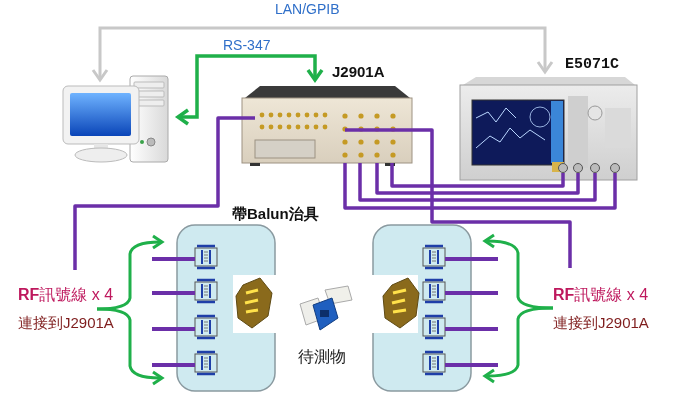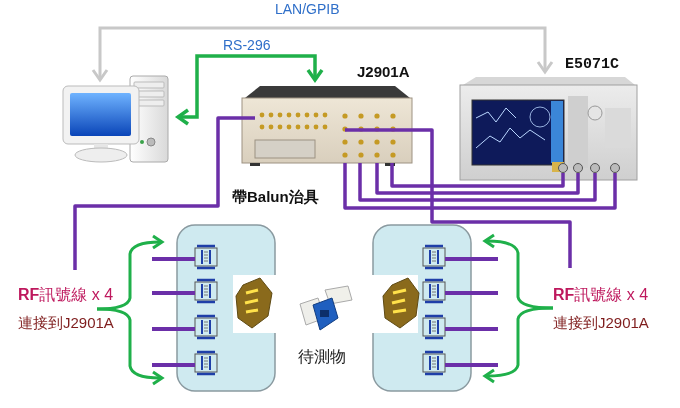--- a/index.html
+++ b/index.html
@@ -270,24 +270,24 @@
   </g>
   <g fill="none" stroke="#1fb04a" stroke-width="3">
     <path d="M553,308 Q520,308 518,297 L518,253 Q516,241 487,241"></path>
     <path d="M553,308 Q520,308 518,319 L518,365 Q516,376 487,376"></path>
     <polyline points="494,235 485,241 494,247"></polyline>
     <polyline points="494,370 485,376 494,382"></polyline>
   </g>
 </svg>
 
 <div class="lbl lbl-blue" style="left:275px; top:1px;">LAN/GPIB</div>
-<div class="lbl lbl-blue" style="left:223px; top:37px;">RS-296</div>
-<div class="lbl lbl-bold" style="left:357px; top:63px;">J2901A</div>
+<div class="lbl lbl-blue" style="left:223px; top:37px;">RS-347</div>
+<div class="lbl lbl-bold" style="left:332px; top:63px;">J2901A</div>
 <div class="lbl lbl-bold" style="left:565px; top:56px;font-family:Liberation Mono, monospace;">E5071C</div>
-<div class="lbl lbl-bold" style="left:232px; top:188px; font-size:15px;">帶Balun治具</div>
+<div class="lbl lbl-bold" style="left:232px; top:205px; font-size:15px;">帶Balun治具</div>
 <div class="lbl lbl-cn" style="left:298px; top:347px;font-family:Liberation Serif, serif;">待測物</div>
 
 <div class="lbl lbl-rf" style="left:18px; top:285px;">
   <b>RF</b><span>訊號線 x 4</span>
 </div>
 <div class="lbl lbl-red" style="left:18px; top:314px;">連接到J2901A</div>
 
 <div class="lbl lbl-rf" style="left:553px; top:285px;">
   <b>RF</b><span>訊號線 x 4</span>
 </div>

